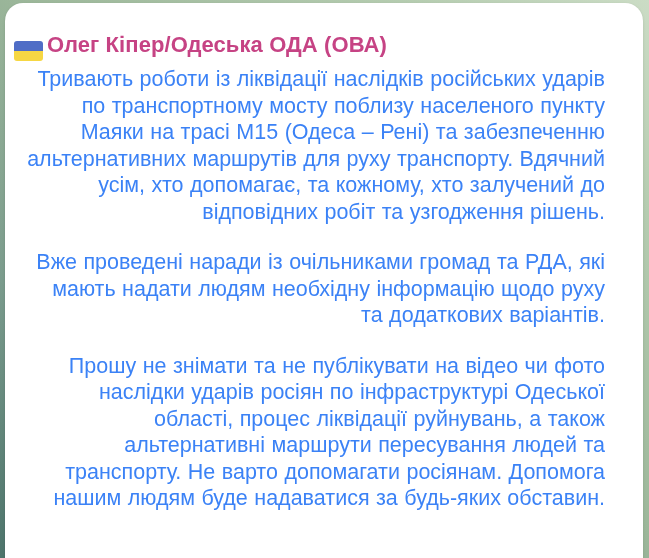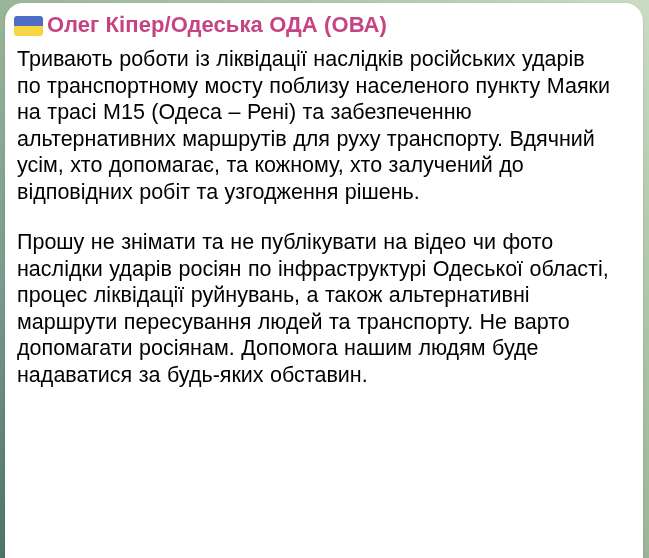--- a/index.html
+++ b/index.html
@@ -24,24 +24,25 @@
     width: 638px;
     height: 600px; 
     background: #ffffff;
     border-radius: 18px 18px 0 0;
     box-shadow: 0 1px 3px rgba(0,0,0,0.12);
     box-sizing: border-box;
     padding: 7px 26px 10px 9px;
   }
   .header {
     display: flex;
-    align-items: center;
+    align-items: flex-end;
     line-height: 30px;
     height: 30px;
     white-space: nowrap;
+    margin-top: 20px;
   }
   .flag {
     position: relative;
     display: inline-block;
     width: 29px;
     height: 20px;
     border-radius: 3px;
     overflow: hidden;
     margin-right: 4px;
     flex: 0 0 auto;
@@ -59,26 +60,27 @@
     height: 50%;
     background: #f6d743;
   }
   .sender-name {
     color: #c64384;
     font-weight: 700;
     font-size: 22px;
     letter-spacing: 0.1px;
   }
   .msg-text p {
-    margin: 3px;
+    margin: 12px;
     font-size: 21.5px;
     line-height: 26.5px;
-    color: #000000;
+    color: #3b82f6;
     letter-spacing: 0px;
     word-spacing: 0.5px;
+    text-align: right;
   }
   .msg-text p + p {
     margin-top: 24px;
   }
   .msg-text p:first-child {
     margin-top: 6px;
   }
 </style>
 </head>
 <body>
@@ -89,17 +91,18 @@
     <div class="header">
       <span class="flag">
         <span class="flag-blue"></span>
         <span class="flag-yellow"></span>
       </span>
       <span class="sender-name">Олег Кіпер/Одеська ОДА (ОВА)</span>
     </div>
 
     <div class="msg-text">
       <p>Тривають роботи із ліквідації наслідків російських ударів по транспортному мосту поблизу населеного пункту Маяки на трасі М15 (Одеса – Рені) та забезпеченню альтернативних маршрутів для руху транспорту. Вдячний усім, хто допомагає, та кожному, хто залучений до відповідних робіт та узгодження рішень.</p>
+      <p>Вже проведені наради із очільниками громад та РДА, які мають надати людям необхідну інформацію щодо руху та додаткових варіантів.</p>
       <p>Прошу не знімати та не публікувати на відео чи фото наслідки ударів росіян по інфраструктурі Одеської області, процес ліквідації руйнувань, а також альтернативні маршрути пересування людей та транспорту. Не варто допомагати росіянам. Допомога нашим людям буде надаватися за будь-яких обставин.</p>
     </div>
 
   </div>
 </div>
 
 </body></html>

